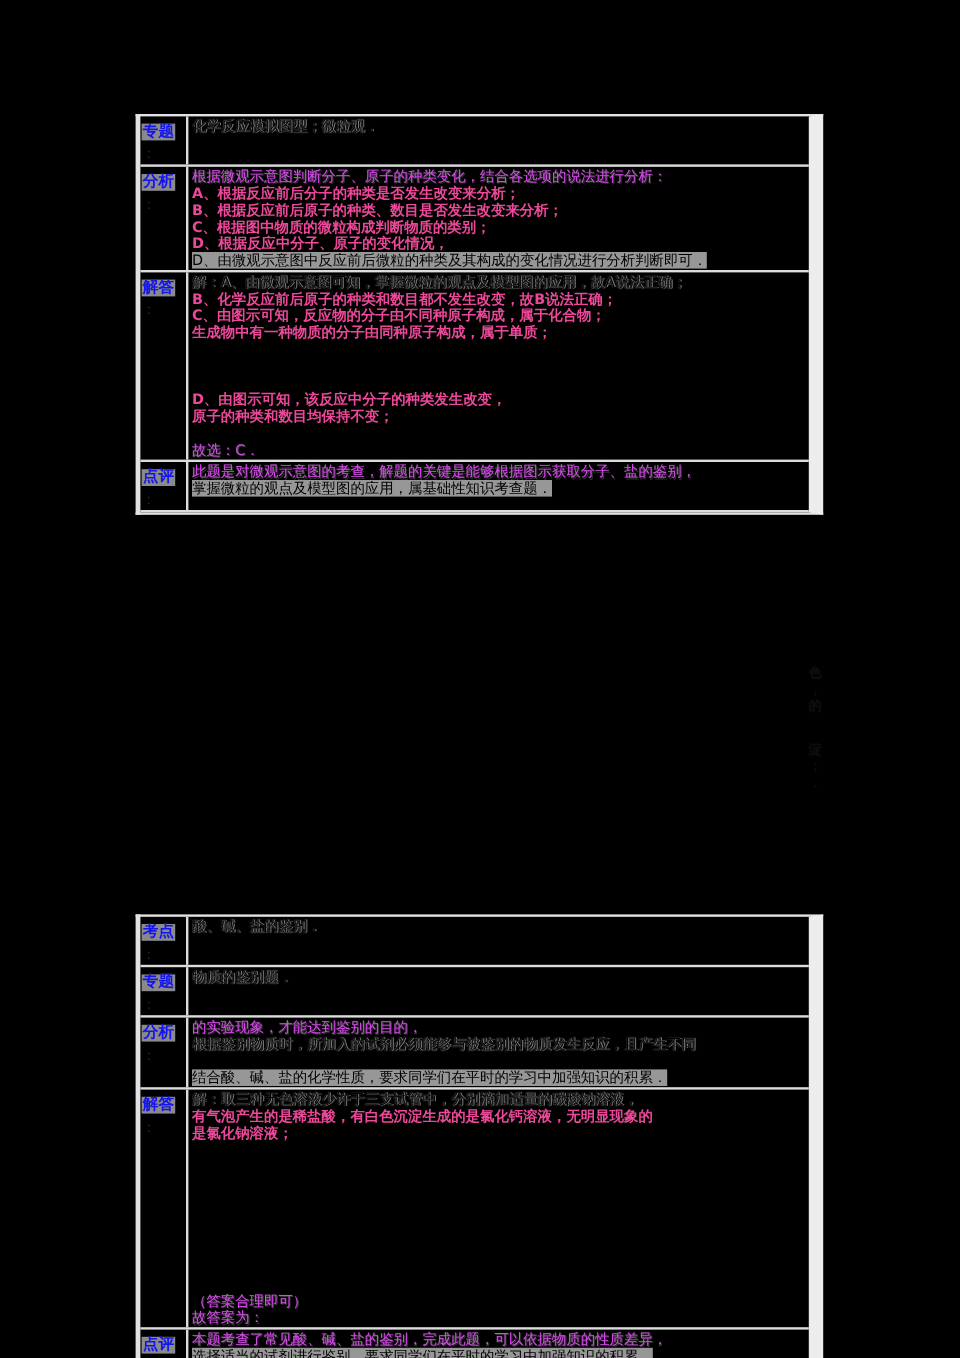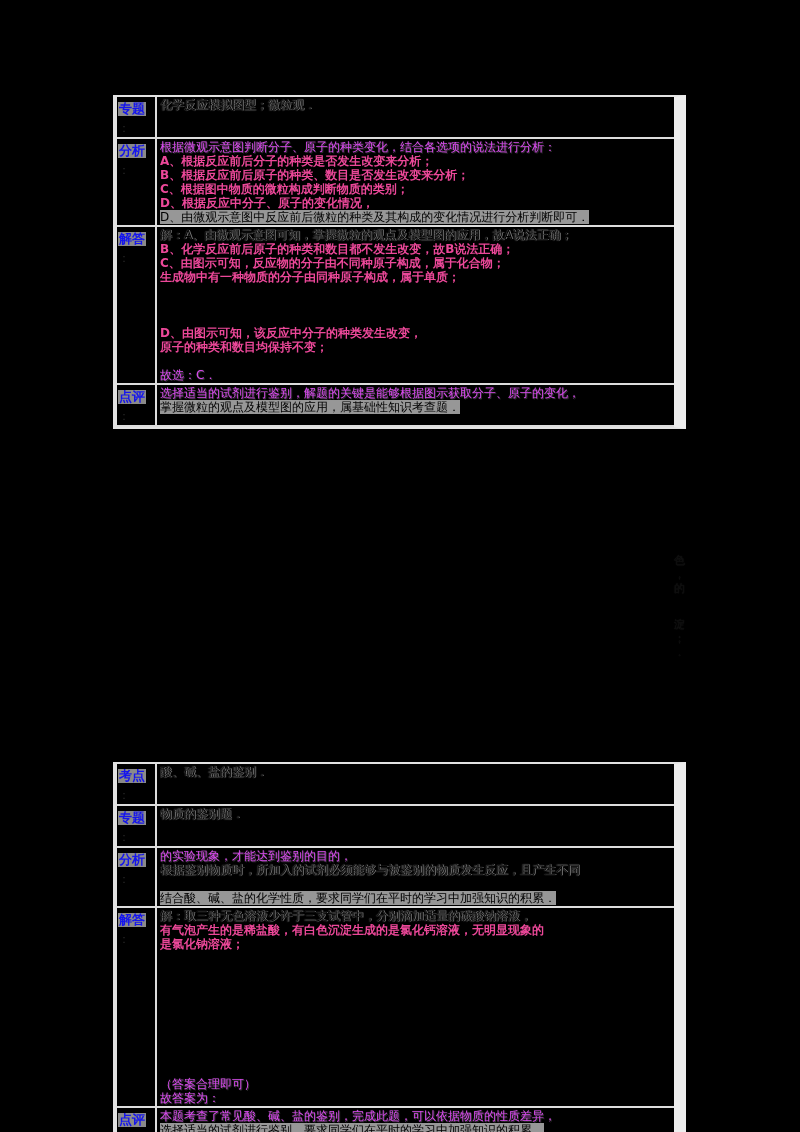--- a/index.html
+++ b/index.html
@@ -64,21 +64,21 @@
           <div class="cline"><span class="v-hid"></span></div>
           <div class="cline"><span class="v-hid">D、由图示可知，该反应中分子的种类发生改变，</span></div>
           <div class="cline"><span class="v-hid">原子的种类和数目均保持不变；</span></div>
           <div class="cline"><span class="v-hid"></span></div>
           <div class="cline"><span class="v-faint">故选：C．</span></div>
         </div>
       </div>
       <div class="trow">
         <div class="labelcell"><span class="labelspan">点评</span><span class="colonch">：</span></div>
         <div class="contentcell">
-          <div class="cline"><span class="v-faint">选择适当的试剂进行鉴别，解题的关键是能够根据图示获取分子、原子的变化，</span></div>
+          <div class="cline"><span class="v-faint">此题是对微观示意图的考查，解题的关键是能够根据图示获取分子、盐的鉴别，</span></div>
           <div class="cline"><span class="v-lit">掌握微粒的观点及模型图的应用，属基础性知识考查题．</span></div>
         </div>
       </div>
       <div class="edgecol">
         <span class="edgemark" style="top: 128px;">色</span>
         <span class="edgemark" style="top: 142px;">，</span>
         <span class="edgemark" style="top: 156px;">的</span>
         <span class="edgemark" style="top: 192px;">淀</span>
         <span class="edgemark" style="top: 206px;">；</span>
         <span class="edgemark" style="top: 220px;">．</span>

